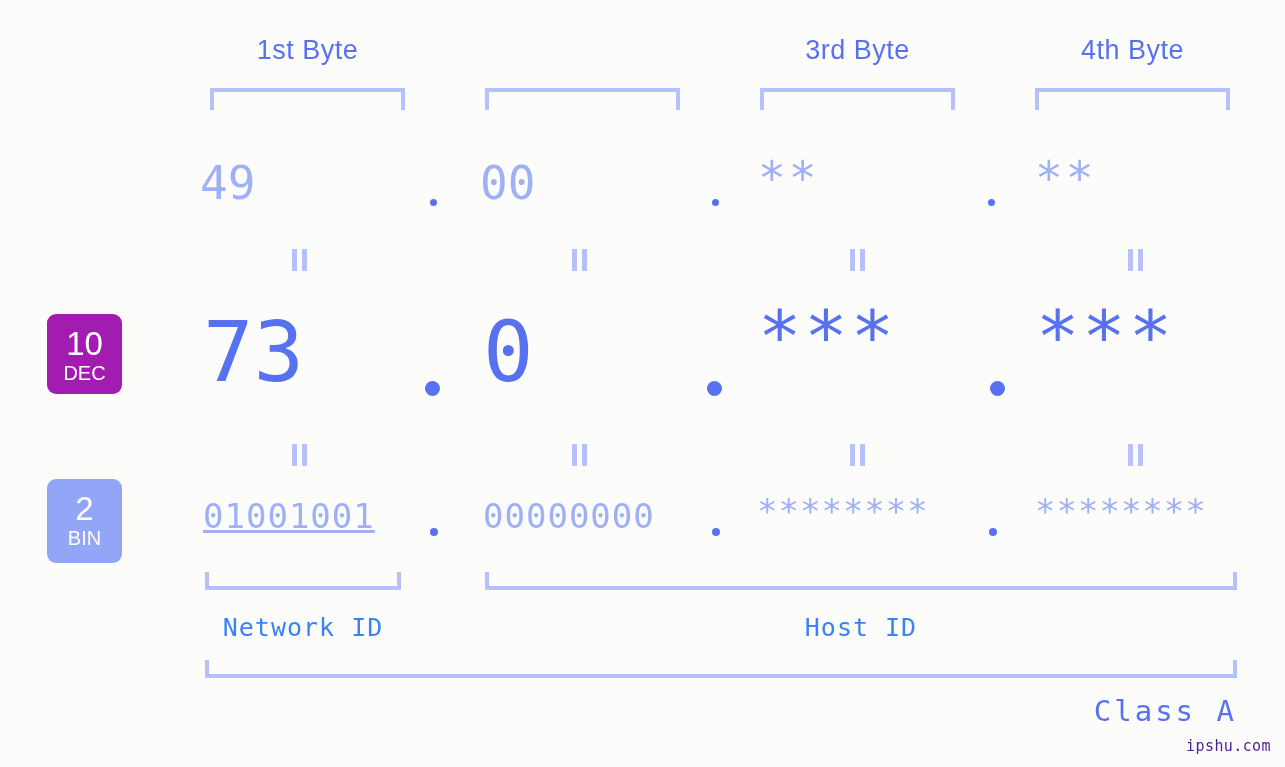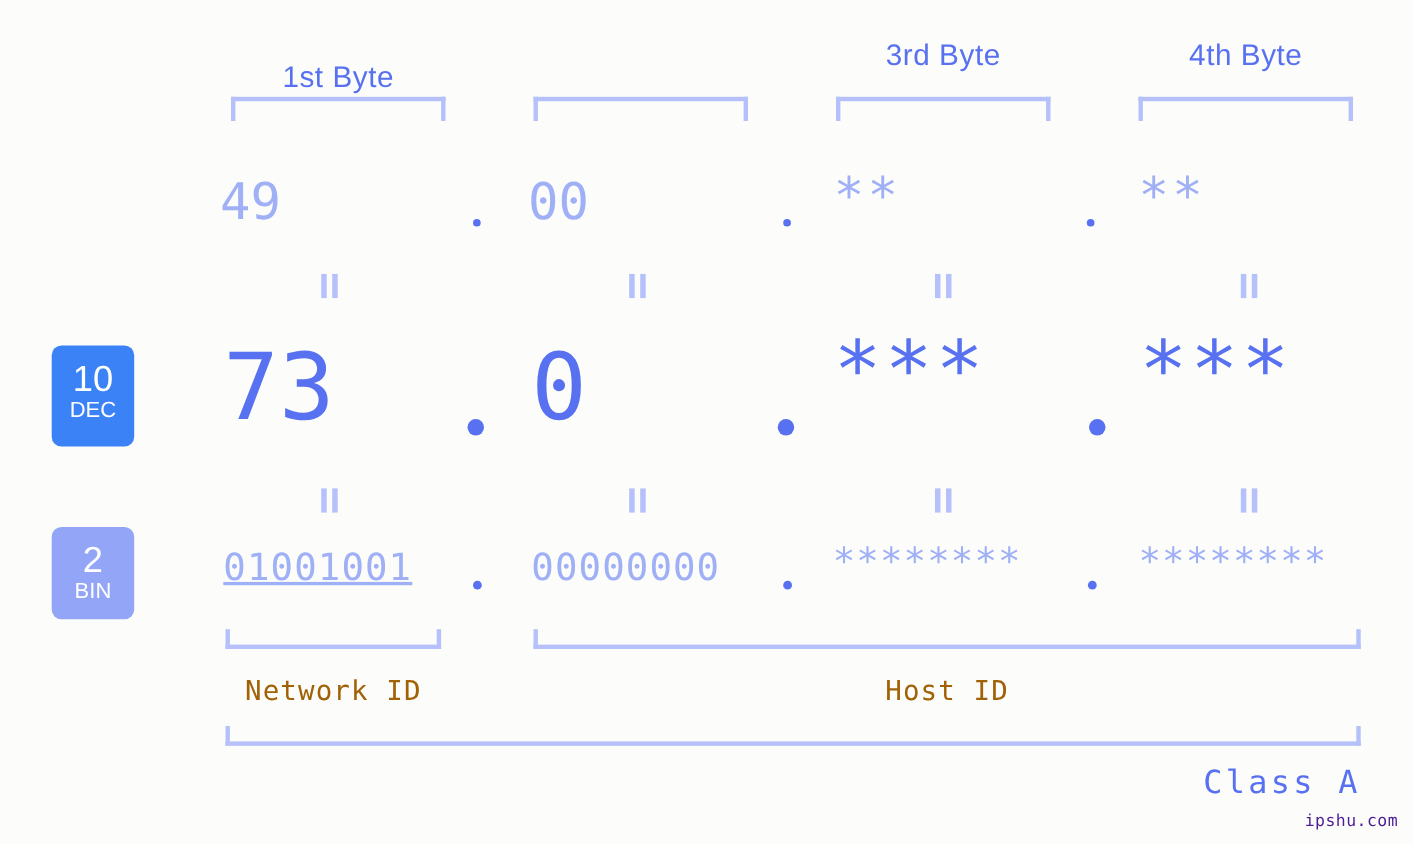--- a/index.html
+++ b/index.html
@@ -129,21 +129,21 @@
   }
   .eq i.a { left: 1px; }
   .eq i.b { left: 11px; }
 
   
   .id-label {
     position: absolute;
     text-align: center;
     font-family: "DejaVu Sans Mono", monospace;
     font-size: 25px;
-    color: #a16207;
+    color: #3b82f6;
     letter-spacing: 1px;
   }
 
   
   .class-label {
     position: absolute;
     text-align: right;
     font-family: "DejaVu Sans Mono", monospace;
     font-size: 29px;
     color: #5871f0;
@@ -159,31 +159,31 @@
     font-size: 15px;
     color: #4c1d95;
     letter-spacing: 0.4px;
   }
 </style>
 </head>
 <body>
 
 <div id="page">
 
-  <div class="byte-header" style="left:210px; top:35px;margin-top:20px;">1st Byte</div>
+  <div class="byte-header" style="left:210px; top:35px;">1st Byte</div>
   <div class="byte-header" style="left:760px; top:35px;">3rd Byte</div>
   <div class="byte-header" style="left:1035px; top:35px;">4th Byte</div>
 
   <div class="top-bracket" style="left:210px; top:88px;"></div>
   <div class="top-bracket" style="left:485px; top:88px;"></div>
   <div class="top-bracket" style="left:760px; top:88px;"></div>
   <div class="top-bracket" style="left:1035px; top:88px;"></div>
 
 
-  <div class="base-tag" style="left:47px; top:314px; height:92px; padding-top:13px; background:#3b82f6;">
+  <div class="base-tag" style="left:47px; top:314px; height:80px; padding-top:13px; background:#a21caf;">
     <span class="num">10</span>
     <span class="abbr">DEC</span>
   </div>
 
   <div class="base-tag" style="left:47px; top:479px; height:84px; padding-top:13px; background:#93a5f7;">
     <span class="num">2</span>
     <span class="abbr">BIN</span>
   </div>
 
   <div class="row-hex">

